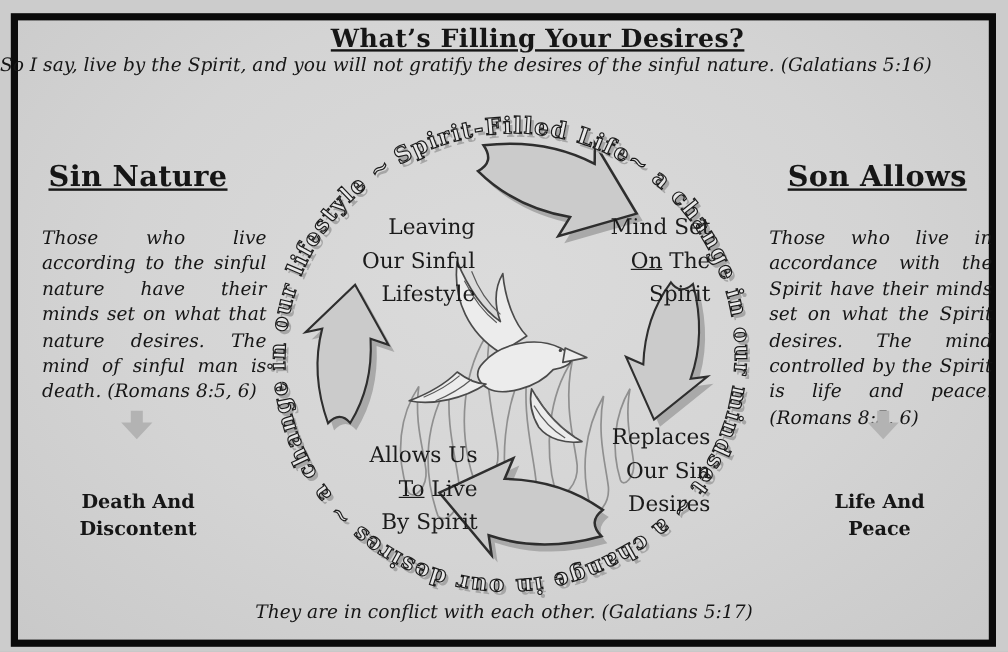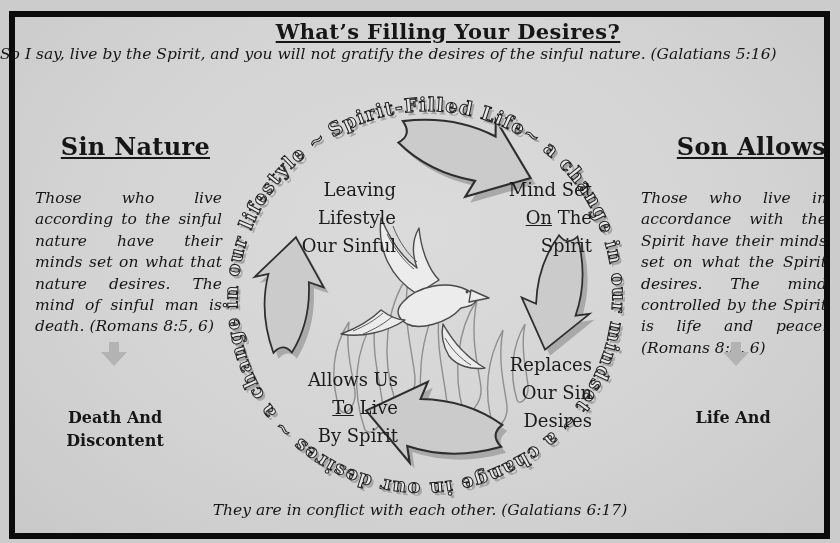--- a/index.html
+++ b/index.html
@@ -28,21 +28,21 @@
   }
   .subtitle {
     position: absolute; top: 45px; left: 0; width: 100%;
     text-align: left;
     font-size: 15.5px; font-style: italic;
   }
   .side-heading {
     position: absolute; top: 132px;
     font-size: 24px; font-weight: bold;
     text-decoration: underline;
-    text-align: right;
+    text-align: center;
     letter-spacing: 0.3px;
   }
   .side-heading.left  { left: 20px;  width: 190px; }
   .side-heading.right { left: 636px; width: 190px; }
   .side-body {
     position: absolute; top: 188px;
     font-size: 15.5px; font-style: italic;
     line-height: 1.38;
     text-align: justify;
   }
@@ -115,20 +115,21 @@
     <div>Discontent</div>
   </div>
 
   <div class="side-heading right">Son Allows</div>
   <div class="side-body right">Those who live in accordance with the Spirit have their minds set on what the Spirit desires. The mind controlled by the Spirit is life and peace.  (Romans 8:5, 6)</div>
   <svg class="result-arrow right" viewBox="0 0 30 24">
     <path d="M10 0 h10 v10 h8 L15 24 L2 10 h8 Z" fill="#b3b3b3"></path>
   </svg>
   <div class="result-text right">
     <div>Life And</div>
+    <div>Peace</div>
   </div>
 
   <svg id="cycle-svg" width="440" height="440" viewBox="0 0 440 440">
     <defs>
       <path id="ringPath" d="M 128 59.7 A 184 184 0 1 1 312 378.3 A 184 184 0 1 1 128 59.7"></path>
       <path id="blockArrow" d="M -72 -12 Q -22 -34 26 -25 L 21 -42 L 74 6 L 14 45 L 19 26 Q -30 32 -70 11 Q -58 -1 -72 -12 Z"></path>
     </defs>
 
     <g>
       <path class="flame" d="M 135 332 C 124 300 128 268 144 244 C 140 274 148 296 150 314 C 151 327 141 340 135 332 Z"></path>
@@ -174,33 +175,33 @@
         <textPath href="#ringPath">Spirit-Filled Life~ a change in our mindset ~ a change in our desires ~ a change in our lifestyle ~</textPath>
       </text>
       <text class="ring-main">
         <textPath href="#ringPath">Spirit-Filled Life~ a change in our mindset ~ a change in our desires ~ a change in our lifestyle ~</textPath>
       </text>
     </g>
   </svg>
 
   <div class="stage leaving">
     <div>Leaving</div>
+    <div>Our Sinful</div>
     <div>Lifestyle</div>
-    <div>Our Sinful</div>
   </div>
   <div class="stage mindset">
     <div>Mind Set</div>
     <div><span class="u">On</span><span> The</span></div>
     <div>Spirit</div>
   </div>
   <div class="stage replaces">
     <div>Replaces</div>
     <div>Our Sin</div>
     <div>Desires</div>
   </div>
   <div class="stage allows">
     <div>Allows Us</div>
     <div><span class="u">To</span><span> Live</span></div>
     <div>By Spirit</div>
   </div>
 
-  <div class="footer-line">They are in conflict with each other.  (Galatians 6:17)</div>
+  <div class="footer-line">They are in conflict with each other.  (Galatians 5:17)</div>
 </div>
 
 </body></html>

